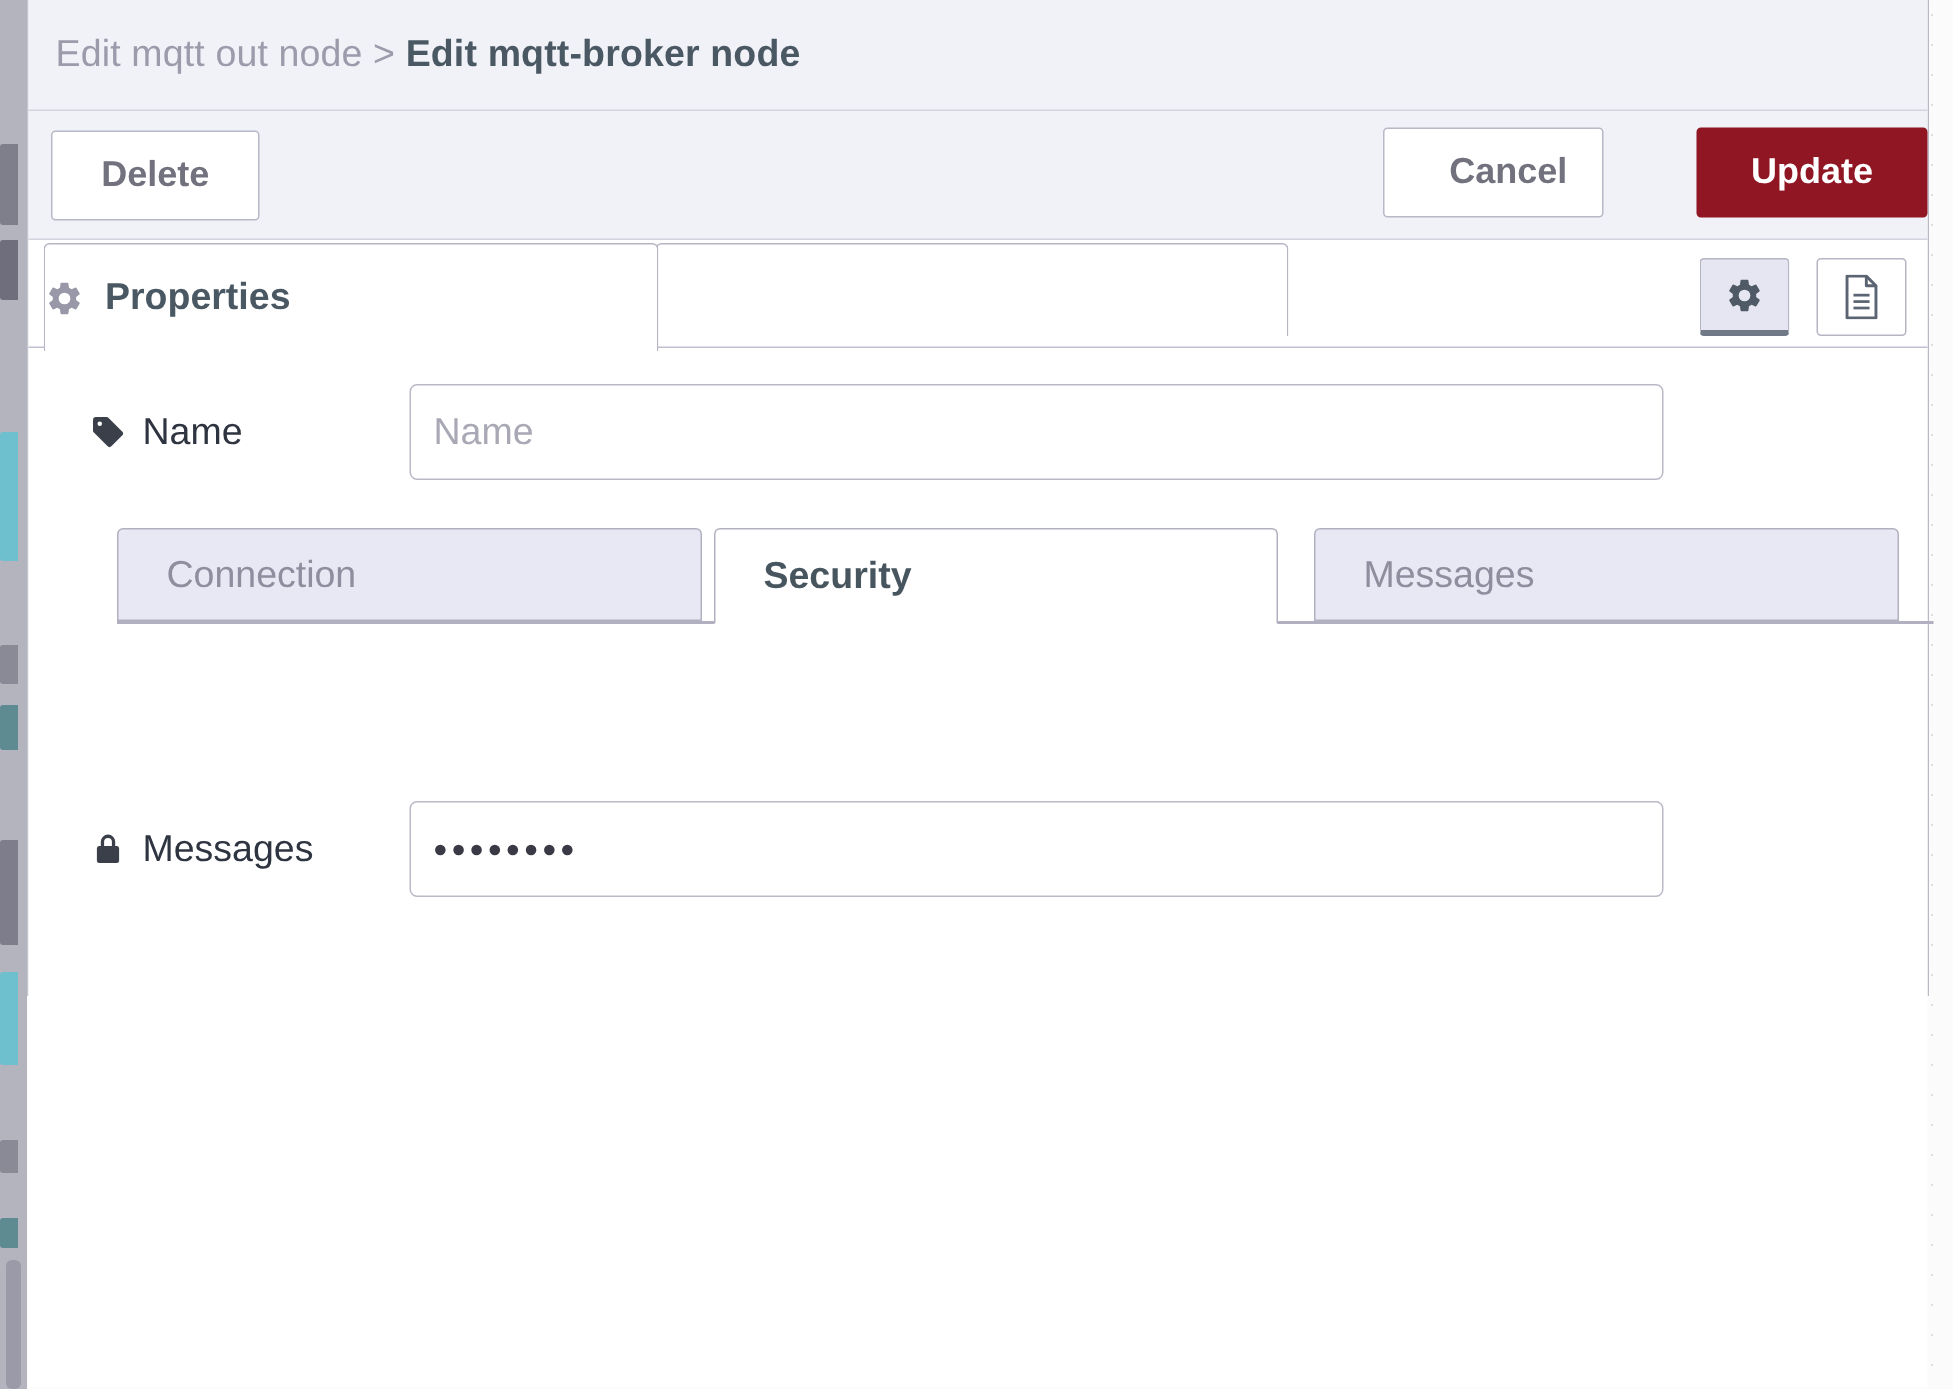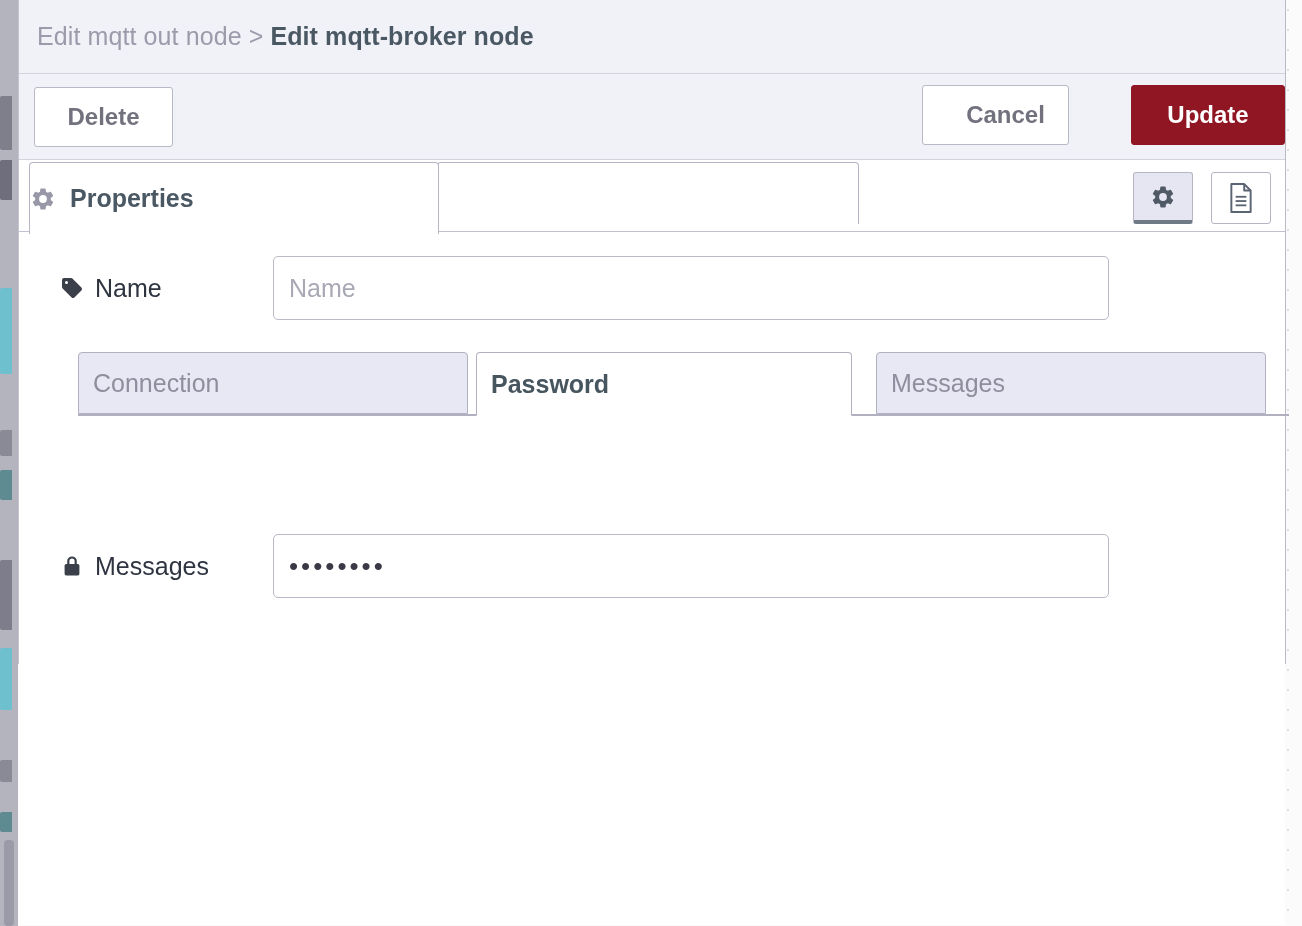--- a/index.html
+++ b/index.html
@@ -251,21 +251,21 @@
     left: 0; right: 0; bottom: 0;
     height: 2px;
     background: #b0b0c0;
   }
   .subtab {
     position: absolute;
     top: 0;
     height: 62px;
     display: flex;
     align-items: center;
-    padding-left: 14px;
+    padding-left: 32px;
     font-size: 25px;
     border: 1px solid #b0b0c0;
     border-radius: 4px 4px 0 0;
     cursor: pointer;
     user-select: none;
   }
   .subtab.inactive {
     background: #e8e8f4;
     color: #8e8e9e;
     border-bottom: 1px solid #b0b0c0;
@@ -363,21 +363,21 @@
             </svg>
           </span>
           <span>Name</span>
         </div>
         <input class="field" type="text" placeholder="Name" style="">
       </div>
 
       <div class="subtabs">
         <div class="subtabs-rule"></div>
         <div class="subtab inactive subtab-connection">Connection</div>
-        <div class="subtab active subtab-security">Password</div>
+        <div class="subtab active subtab-security">Security</div>
         <div class="subtab inactive subtab-messages">Messages</div>
       </div>
 
       <div class="form-row row-username">
       </div>
 
       <div class="form-row row-password">
         <div class="form-label">
           <span class="lbl-ico">
             <svg width="22" height="24" viewBox="0 0 20 24" fill="#3a3f4a">

